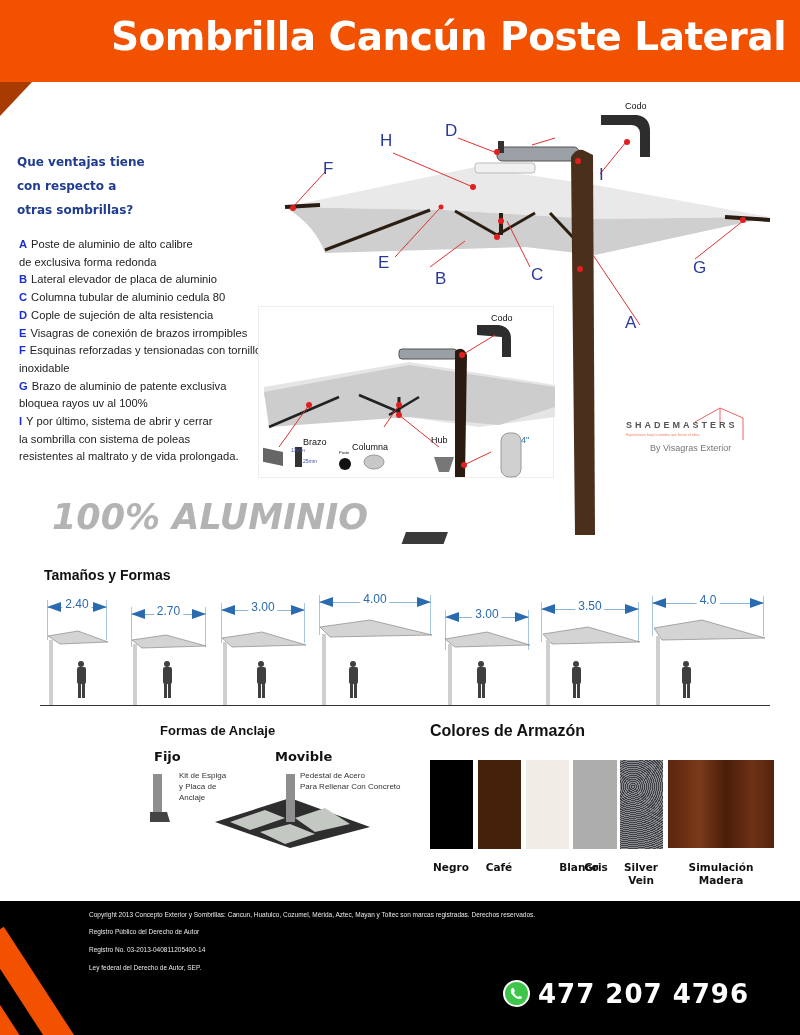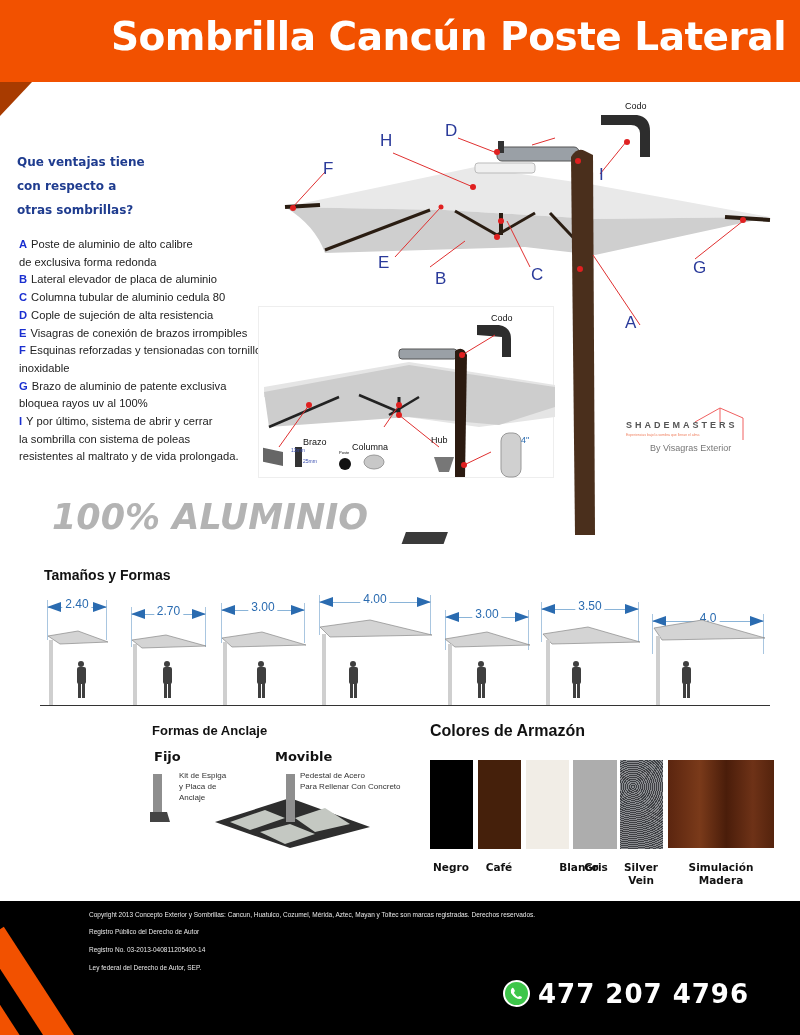--- a/index.html
+++ b/index.html
@@ -46,21 +46,21 @@
   .dim { position: absolute; left: 0; right: 0; height: 14px; }
   .dim .line { position: absolute; left: 0; right: 0; top: 7px; border-top: 1px solid #8ab4d8; }
   .dim .arrow-l { position: absolute; left: 0; top: 2px; width: 0; height: 0; border-top: 5px solid transparent; border-bottom: 5px solid transparent; border-right: 14px solid #2a6bb0; }
   .dim .arrow-r { position: absolute; right: 0; top: 2px; width: 0; height: 0; border-top: 5px solid transparent; border-bottom: 5px solid transparent; border-left: 14px solid #2a6bb0; }
   .dim .val { position: absolute; left: 50%; top: -3px; transform: translateX(-50%); background: #fff; padding: 0 3px;
     font-family: "Liberation Sans", sans-serif; font-size: 12px; color: #2a6bb0; }
   .dim .tick-l, .dim .tick-r { position: absolute; top: 0; width: 1px; height: 40px; background: #a9c6e0; }
   .dim .tick-l { left: 0; } .dim .tick-r { right: 0; }
   .ground { position: absolute; left: 40px; top: 705px; width: 730px; height: 1px; background: #333; }
 
-  .t-anclaje { left: 120px; top: 723px; font-size: 13px; padding-left: 32px; }
+  .t-anclaje { left: 128px; top: 723px; font-size: 13px; padding-left: 32px; }
   .t-fijo { left: 154px; top: 749px; font-size: 13px; font-family: "DejaVu Sans", sans-serif; }
   .t-mov { left: 275px; top: 749px; font-size: 13px; font-family: "DejaVu Sans", sans-serif; }
   .anc-desc { position: absolute; font-family: "Liberation Sans", sans-serif; font-size: 8px; color: #333; line-height: 11px; }
 
   .t-colores { left: 430px; top: 722px; font-size: 16px; }
   .swatch { position: absolute; top: 760px; height: 89px; }
   .sw-label { position: absolute; top: 861px; font-family: "DejaVu Sans", sans-serif; font-weight: bold; font-size: 10.5px;
     color: #111; text-align: center; line-height: 13px; }
 
   
@@ -274,21 +274,21 @@
     <div class="dim" style="top:12px;">
         <div class="line"></div>
         <div class="tick-l"></div>
         <div class="tick-r"></div>
         <div class="arrow-l"></div>
         <div class="arrow-r"></div>
         <span class="val">3.50</span>
       </div>
   </div>
   <div class="size-item" style="left:612px;width:112px;">
-    <div class="dim" style="top:6px;margin-top:18px;">
+    <div class="dim" style="top:6px;">
         <div class="line"></div>
         <div class="tick-l"></div>
         <div class="tick-r"></div>
         <div class="arrow-l"></div>
         <div class="arrow-r"></div>
         <span class="val">4.0</span>
       </div>
   </div>
   <svg width="740" height="118" style="position:absolute;left:0;top:0;">
     <g fill="#d4d4d4" stroke="#888" stroke-width="0.7">

